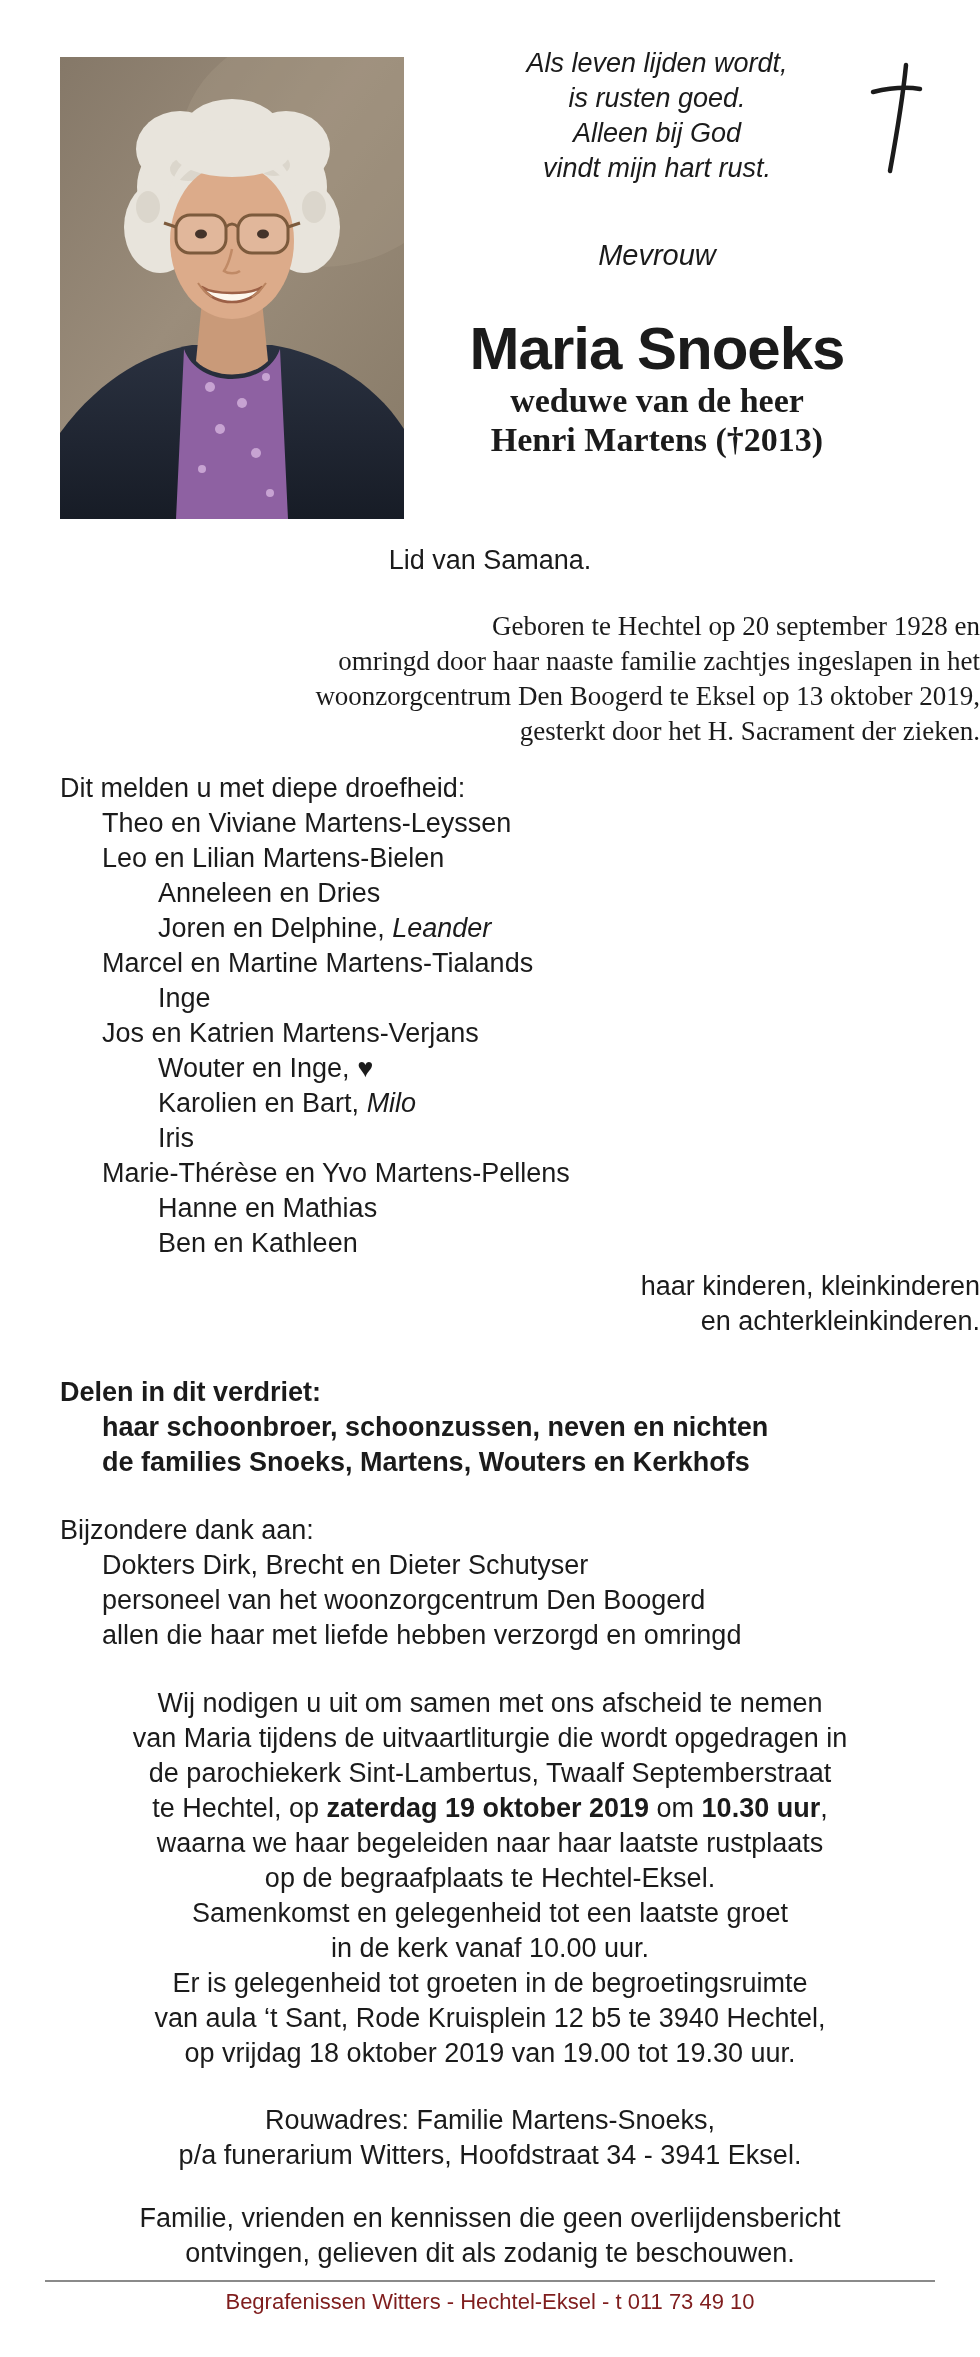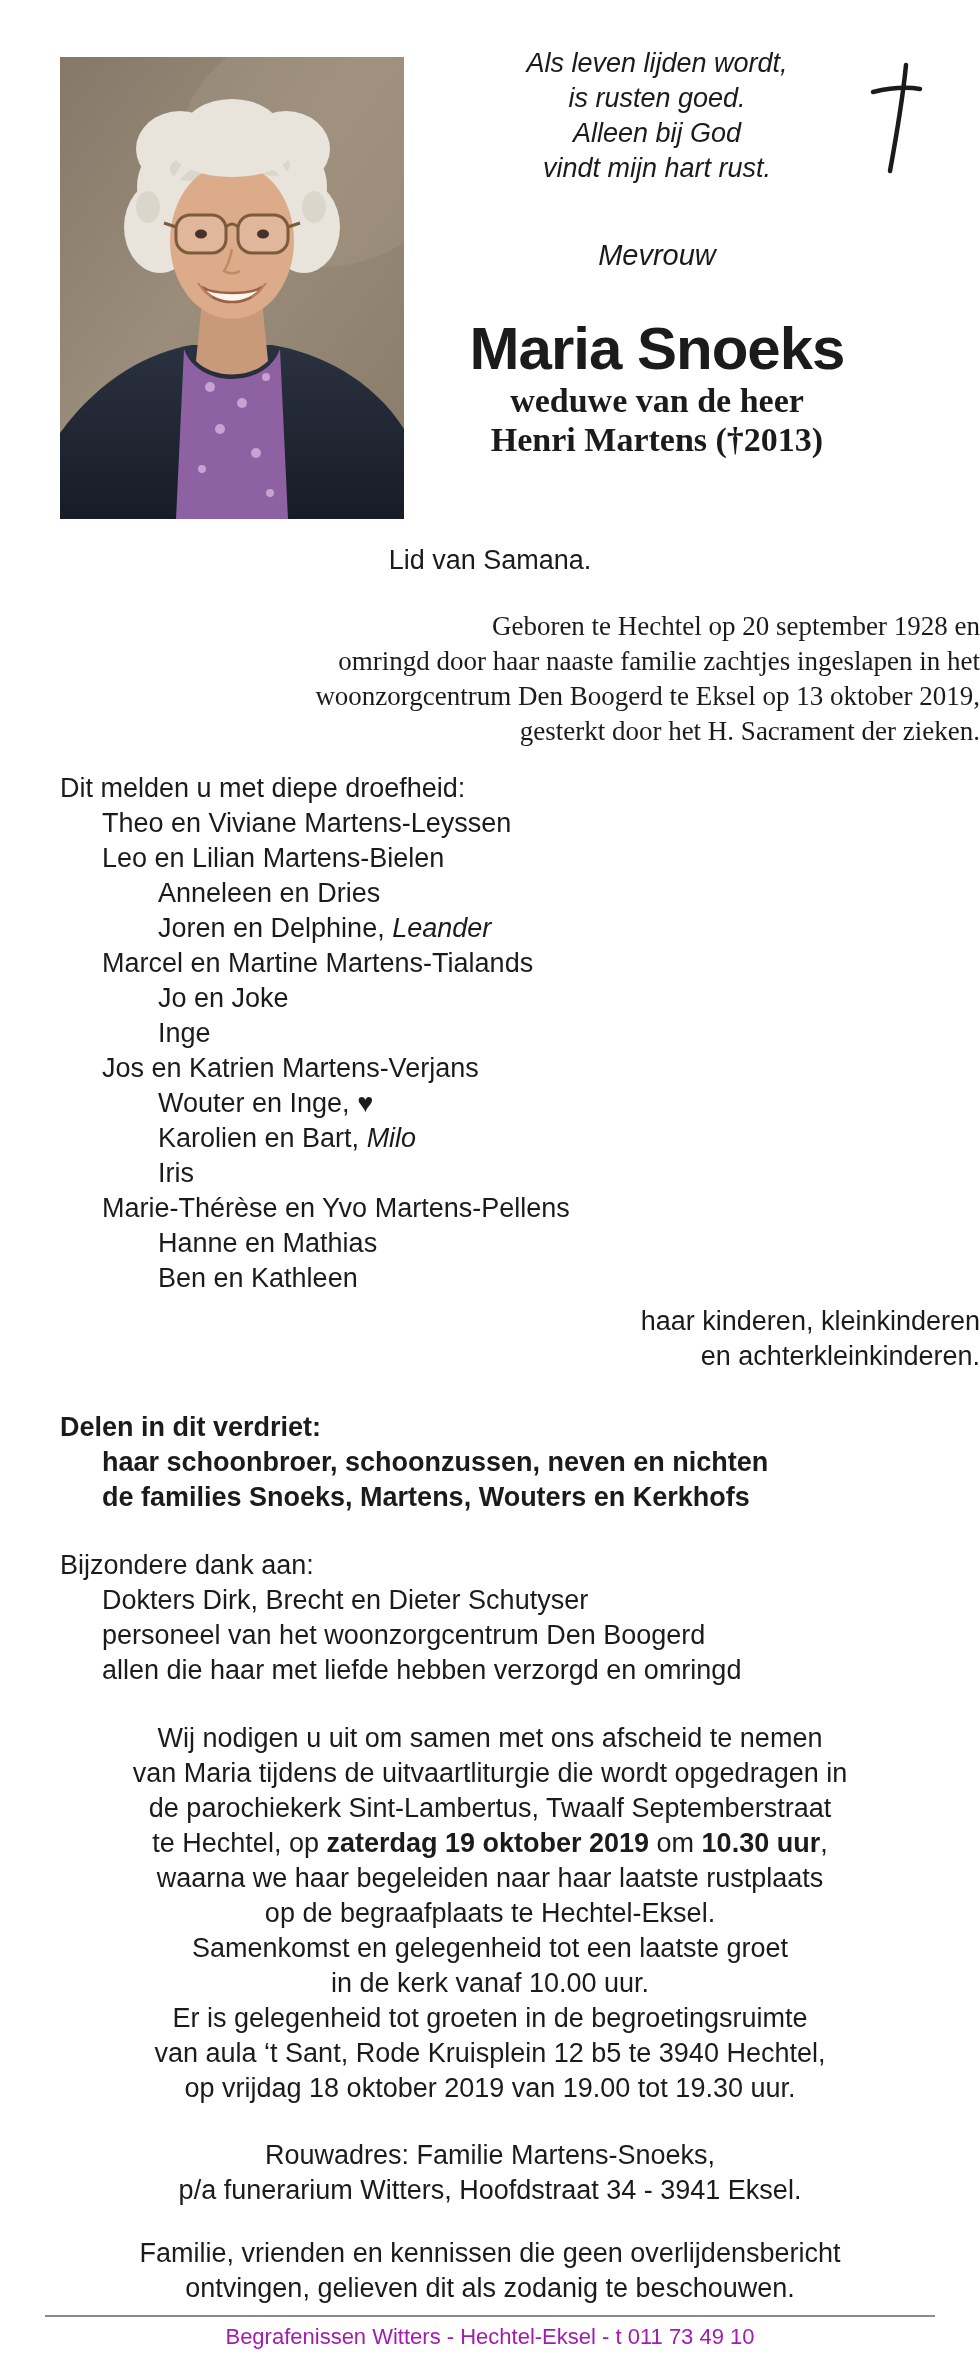--- a/index.html
+++ b/index.html
@@ -37,21 +37,21 @@
 
   .closing { margin-top:8px; text-align:right; }
 
   .funeral { margin-top:33px; text-align:center; }
   .funeral b { font-weight:700; }
   .address { margin-top:32px; text-align:center; }
   .notice { margin-top:28px; text-align:center; }
 
   .footer { margin-top:9px; }
   .rule { margin:0 45px; border-top:2px solid #8a8a8a; }
-  .footer-text { padding-top:6px; text-align:center; font-size:22px; line-height:28px; color:#a21caf; }
+  .footer-text { padding-top:6px; text-align:center; font-size:22px; line-height:28px; color:#7f1d1d; }
 </style>
 </head>
 <body>
 
 <div class="page">
 
   <div class="header">
 
     <div class="photo">
       <svg viewBox="0 0 344 462" preserveAspectRatio="none" xmlns="http://www.w3.org/2000/svg">
@@ -156,21 +156,20 @@
     <div>gesterkt door het H. Sacrament der zieken.</div>
   </div>
 
   <div class="sec announce">
     <div class="lvl0">Dit melden u met diepe droefheid:</div>
     <div class="lvl1"><span>Theo en Viviane Martens-Leyssen</span><i class="it"></i></div>
     <div class="lvl1"><span>Leo en Lilian Martens-Bielen</span><i class="it"></i></div>
     <div class="lvl2"><span>Anneleen en Dries</span><i class="it"></i></div>
     <div class="lvl2"><span>Joren en Delphine, </span><i class="it">Leander</i></div>
     <div class="lvl1"><span>Marcel en Martine Martens-Tialands</span><i class="it"></i></div>
-    <div class="lvl2"><span>Jo en Joke</span><i class="it"></i></div>
     <div class="lvl2"><span>Inge</span><i class="it"></i></div>
     <div class="lvl1"><span>Jos en Katrien Martens-Verjans</span><i class="it"></i></div>
     <div class="lvl2"><span>Wouter en Inge, ♥</span><i class="it"></i></div>
     <div class="lvl2"><span>Karolien en Bart, </span><i class="it">Milo</i></div>
     <div class="lvl2"><span>Iris</span><i class="it"></i></div>
     <div class="lvl1"><span>Marie-Thérèse en Yvo Martens-Pellens</span><i class="it"></i></div>
     <div class="lvl2"><span>Hanne en Mathias</span><i class="it"></i></div>
     <div class="lvl2"><span>Ben en Kathleen</span><i class="it"></i></div>
   </div>
 

